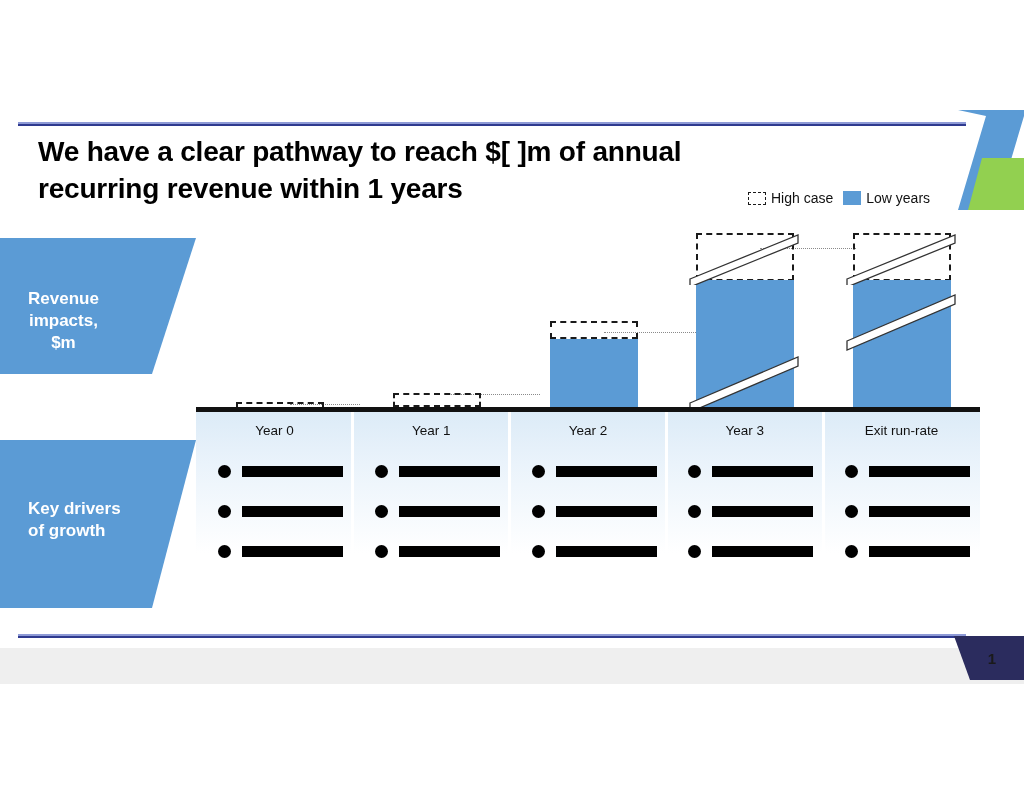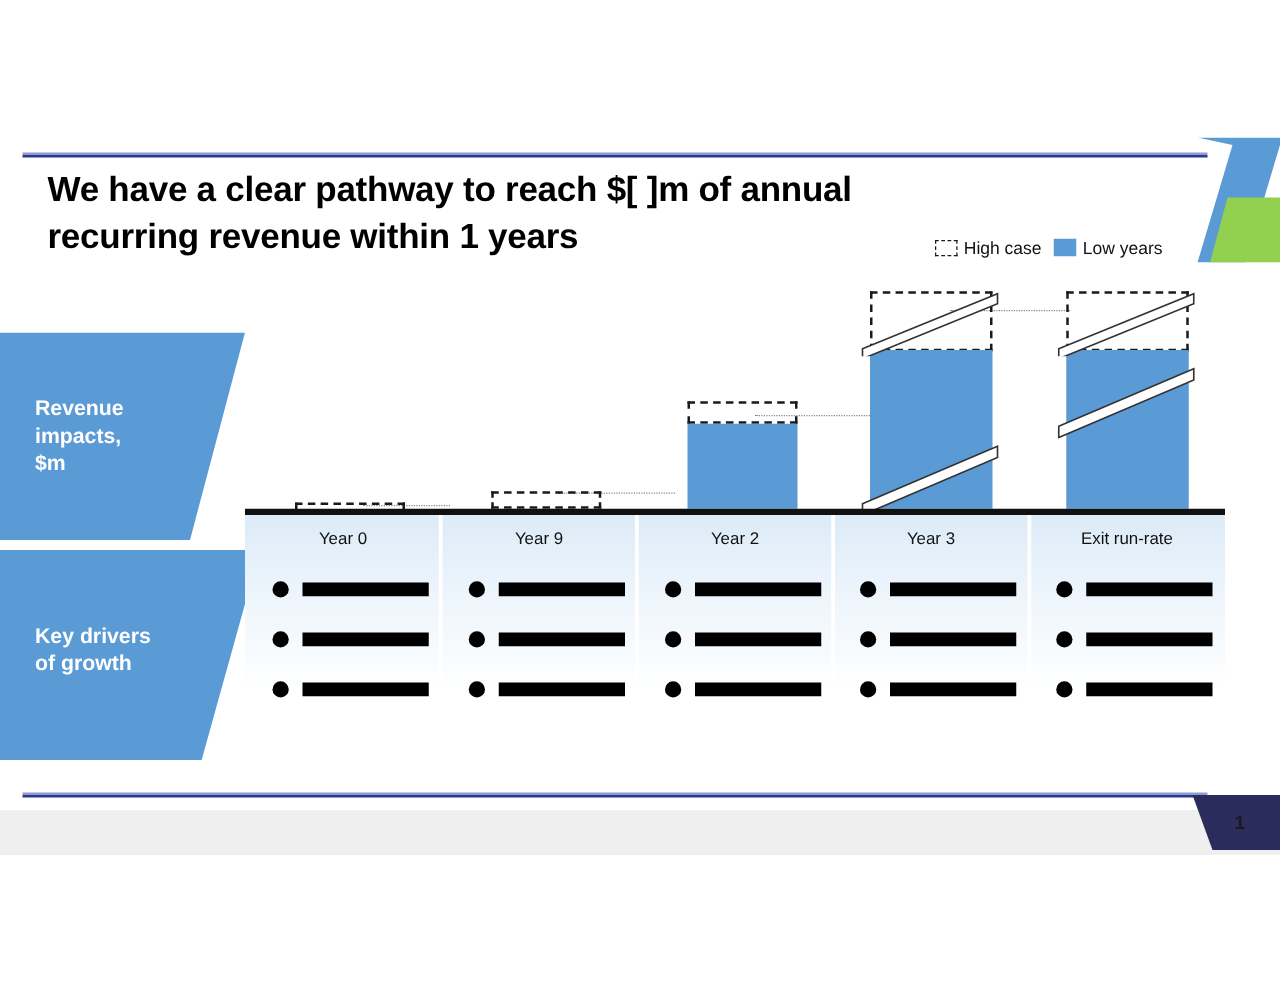--- a/index.html
+++ b/index.html
@@ -31,23 +31,23 @@
   .legend{position:absolute;left:748px;top:188px;height:20px;display:flex;align-items:center;gap:10px;}
   .legend .item{display:flex;align-items:center;gap:5px;}
   .legend .sw-dash{width:18px;height:13px;border:1.6px dashed #1a1a1a;background:#fff;box-sizing:border-box;}
   .legend .sw-solid{width:18px;height:14px;background:#5b9bd5;}
   .legend .lbl{font-size:14px;color:#111;}
 
   
   .banner{position:absolute;left:0;color:#fff;font-weight:bold;}
   .banner .bg{position:absolute;left:0;top:0;width:100%;height:100%;}
   .banner .txt{position:absolute;left:28px;font-size:17px;line-height:1.28;white-space:pre-line;}
-  #banner-rev{top:266px;width:196px;height:166px;}
+  #banner-rev{top:238px;width:196px;height:136px;text-align:center;}
   #banner-rev .txt{top:50px;}
-  #banner-key{top:440px;width:196px;height:168px;padding-left:12px;}
+  #banner-key{top:440px;width:196px;height:168px;}
   #banner-key .txt{top:58px;}
 
   
   .chart{position:absolute;left:196px;top:232px;width:784px;height:180px;}
   .chart .baseline{position:absolute;left:0;bottom:0;width:784px;height:5px;background:#111;}
   .bar-slot{position:absolute;bottom:5px;width:156.8px;height:175px;}
   .bar-low{position:absolute;background:#5b9bd5;}
   .bar-high{position:absolute;border:2px dashed #1a1a1a;box-sizing:border-box;background:transparent;}
   .connector{position:absolute;border-top:1.5px dotted #8a8a8a;height:0;}
   .brk{position:absolute;pointer-events:none;}
@@ -165,21 +165,21 @@
     <div class="baseline"></div>
   </div>
 
   <div class="panel">
     <div class="divider" style="left:155px;"></div>
     <div class="divider" style="left:312px;"></div>
     <div class="divider" style="left:469px;"></div>
     <div class="divider" style="left:626px;"></div>
 
     <div class="col-head" style="left:0px;">Year 0</div>
-    <div class="col-head" style="left:156.8px;">Year 9</div>
+    <div class="col-head" style="left:156.8px;">Year 1</div>
     <div class="col-head" style="left:313.6px;">Year 2</div>
     <div class="col-head" style="left:470.4px;">Year 3</div>
     <div class="col-head" style="left:627.2px;">Exit run-rate</div>
 
     <div class="col-body" style="left:0px;">
       <div class="blrow">
           <span class="bdot"></span>
           <span class="bbar" style="width:101px;"></span>
         </div>
       <div class="blrow">

